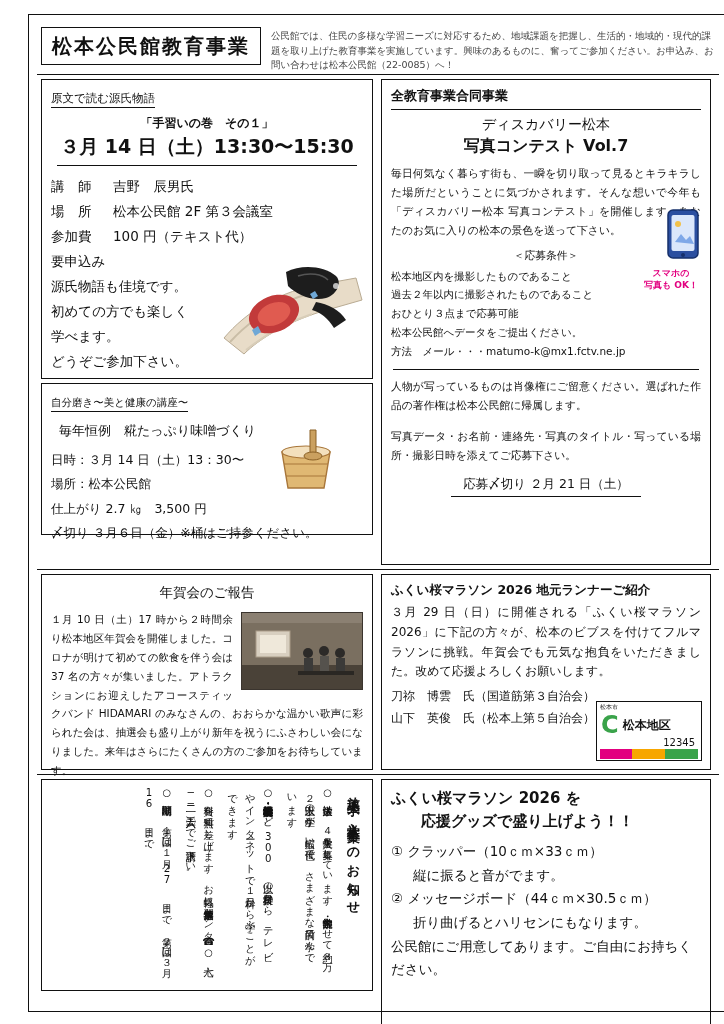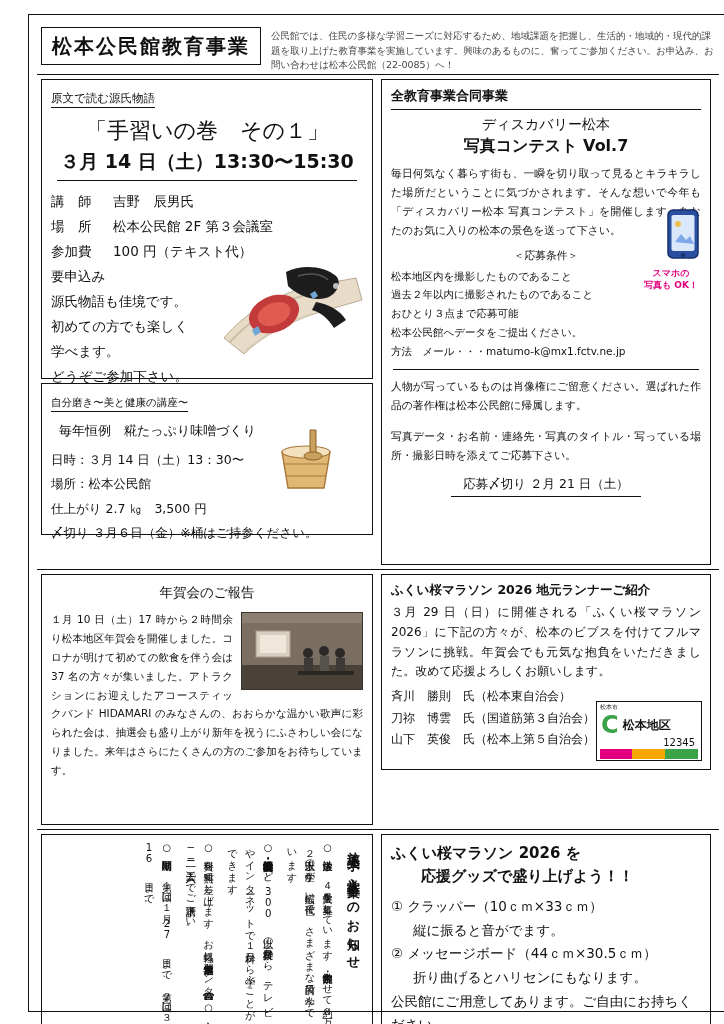--- a/index.html
+++ b/index.html
@@ -56,21 +56,21 @@
     position:relative;
   }
   
   .genji-title{
     font-size:11.5px;
     border-bottom:1px solid #111;
     display:inline-block;
     padding-bottom:1px;margin-bottom:6px;
   }
   .genji-main{
-    text-align:center;font-size:22px;font-weight:normal;line-height:1.5;
+    text-align:center;font-size:12px;font-weight:bold;line-height:1.5;
   }
   .genji-date{
     text-align:center;font-size:19px;font-weight:bold;
     border-bottom:1.2px solid #111;
     padding-bottom:5px;margin:2px 6px 8px 6px;
   }
   .genji-lines{font-size:13.5px;line-height:1.85;}
   .genji-lines .lbl{display:inline-block;min-width:62px;}
   .kimono{
     position:absolute;right:6px;bottom:16px;width:150px;height:120px;
@@ -237,21 +237,21 @@
           <div class="body-ja">人物が写っているものは肖像権にご留意ください。選ばれた作品の著作権は松本公民館に帰属します。</div>
           <div class="body-ja" style="margin-top:12px;">写真データ・お名前・連絡先・写真のタイトル・写っている場所・撮影日時を添えてご応募下さい。</div>
 
           <div class="deadline">応募〆切り ２月 21 日（土）</div>
         </div>
       </div>
     </div>
 
     <div class="row" style="border-top:1.5px solid #111;">
       <div class="col-left">
-        <div class="cell" style="height:251px;">
+        <div class="cell" style="height:196px;">
           <div class="nenga-title">年賀会のご報告</div>
           <div class="photo">
             <svg viewBox="0 0 120 76" width="120" height="76">
               <rect width="120" height="76" fill="#7a6f60"></rect>
               <rect x="0" y="52" width="120" height="24" fill="#4a4238"></rect>
               <rect x="14" y="18" width="34" height="26" fill="#d8cfc0" stroke="#a99c88"></rect>
               <rect x="18" y="22" width="26" height="18" fill="#efe8da"></rect>
               <circle cx="66" cy="40" r="5" fill="#2c2a28"></circle>
               <rect x="62" y="45" width="9" height="16" fill="#3b3a38"></rect>
               <circle cx="82" cy="38" r="5" fill="#2c2a28"></circle>
@@ -263,21 +263,20 @@
             </svg>
           </div>
           <div class="nenga-body">１月 10 日（土）17 時から２時間余り松本地区年賀会を開催しました。コロナが明けて初めての飲食を伴う会は 37 名の方々が集いました。アトラクションにお迎えしたアコースティックバンド HIDAMARI のみなさんの、おおらかな温かい歌声に彩られた会は、抽選会も盛り上がり新年を祝うにふさわしい会になりました。来年はさらにたくさんの方のご参加をお待ちしています。</div>
         </div>
       </div>
       <div class="col-right">
         <div class="cell" style="height:196px;">
           <div class="marathon-title">ふくい桜マラソン 2026 地元ランナーご紹介</div>
           <div class="marathon-body">３月 29 日（日）に開催される「ふくい桜マラソン 2026」に下記の方々が、松本のビブスを付けてフルマラソンに挑戦。年賀会でも元気な抱負をいただきました。改めて応援よろしくお願いします。</div>
           <div class="runner">
-            <div>斉川　勝則　氏（松本東自治会）</div>
             <div>刀祢　博雲　氏（国道筋第３自治会）</div>
             <div>山下　英俊　氏（松本上第５自治会）</div>
           </div>
           <div class="bib">
             <div style="font-size:6px;padding:1px 3px;">松本市</div>
             <div style="display:flex;align-items:center;gap:4px;padding:0 4px;">
               <div style="font-size:24px;font-weight:bold;color:#3aa34a;line-height:1;">C</div>
               <div style="font-size:12px;font-weight:bold;">松本地区</div>
             </div>
             <div style="font-size:10px;text-align:right;padding-right:6px;">12345</div>

